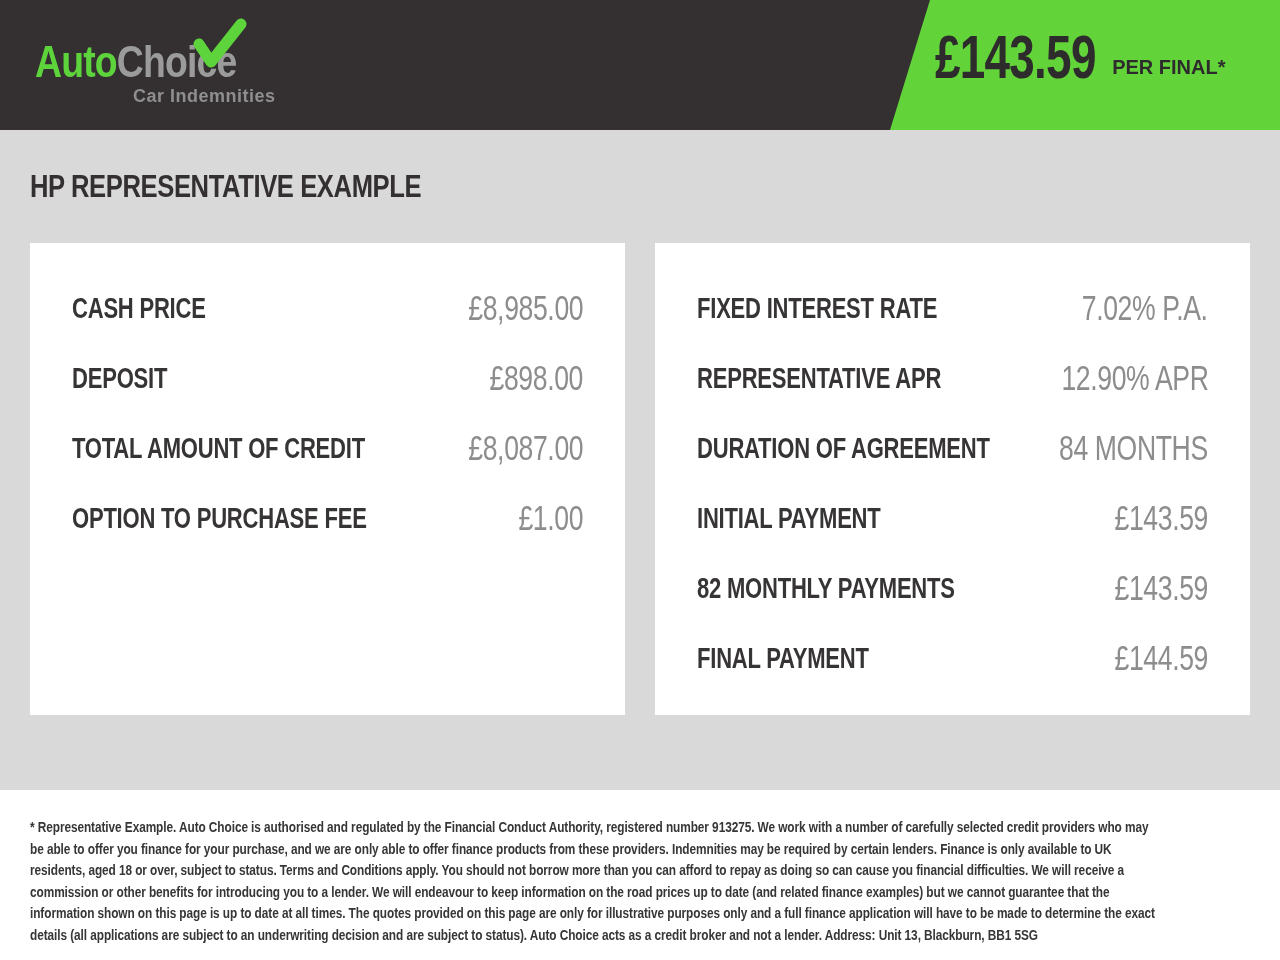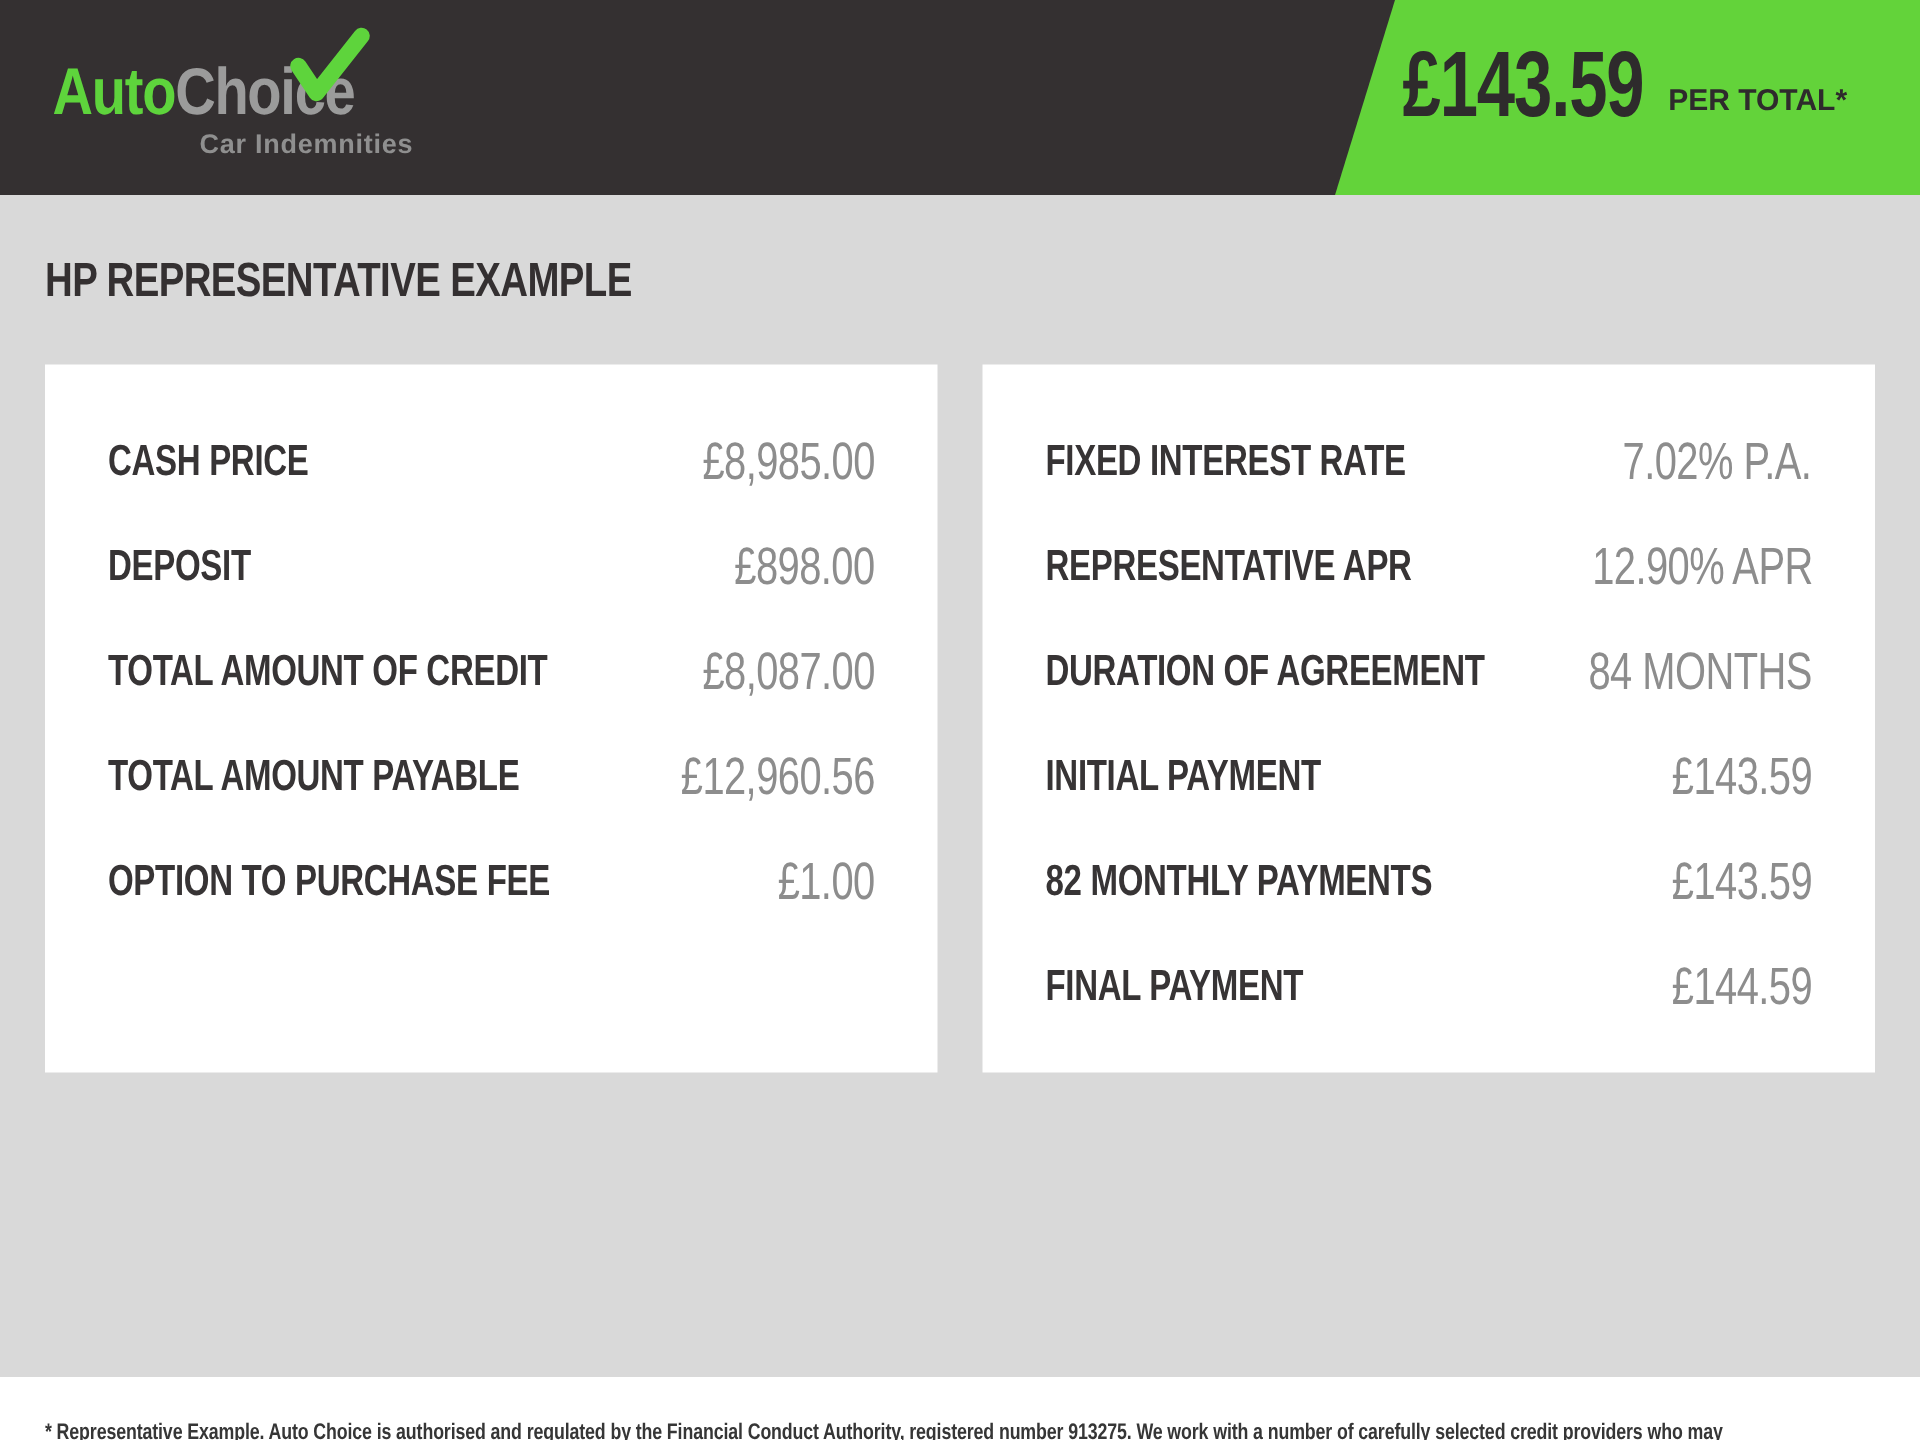--- a/index.html
+++ b/index.html
@@ -47,21 +47,21 @@
   }
   .price-period {
     font-size:20px; font-weight:700; color:#2e2b2c;
     margin-left:-40px; position:relative; top:-4px;
     white-space:nowrap; letter-spacing:0;
   }
 
   
   .content {
     background:#d9d9d9;
-    height:788px;
+    height:660px;
     padding-top:38px;
   }
   .page-title {
     margin-left:30px;
     font-size:32px; font-weight:700; color:#343031; line-height:1.15;
     transform:scaleX(0.8); transform-origin:left top;
     white-space:nowrap; letter-spacing:-0.5px;
   }
   .cards {
     display:flex; gap:30px;
@@ -111,44 +111,40 @@
       <span class="brand-auto">Auto</span><span class="brand-choice">Choice</span>
     </div>
     <svg class="check-icon" width="56" height="50" viewBox="0 0 56 50">
       <path d="M6 26 L18 44 L48 6" fill="none" stroke="#5ed43c" stroke-width="11" stroke-linecap="round" stroke-linejoin="round"></path>
     </svg>
     <div class="brand-tagline">Car Indemnities</div>
   </div>
 
   <div class="price-panel">
     <span class="price-amount">£143.59</span>
-    <span class="price-period">PER TOTAL*</span>
+    <span class="price-period">PER FINAL*</span>
   </div>
 </header>
 
 <main class="content">
   <h1 class="page-title">HP REPRESENTATIVE EXAMPLE</h1>
 
   <div class="cards">
     <section class="card">
       <div class="finance-row">
         <span class="row-label">CASH PRICE</span>
         <span class="row-value">£8,985.00</span>
       </div>
       <div class="finance-row">
         <span class="row-label">DEPOSIT</span>
         <span class="row-value">£898.00</span>
       </div>
       <div class="finance-row">
         <span class="row-label">TOTAL AMOUNT OF CREDIT</span>
         <span class="row-value">£8,087.00</span>
-      </div>
-      <div class="finance-row">
-        <span class="row-label">TOTAL AMOUNT PAYABLE</span>
-        <span class="row-value">£12,960.56</span>
       </div>
       <div class="finance-row">
         <span class="row-label">OPTION TO PURCHASE FEE</span>
         <span class="row-value">£1.00</span>
       </div>
     </section>
 
     <section class="card">
       <div class="finance-row">
         <span class="row-label">FIXED INTEREST RATE</span>

